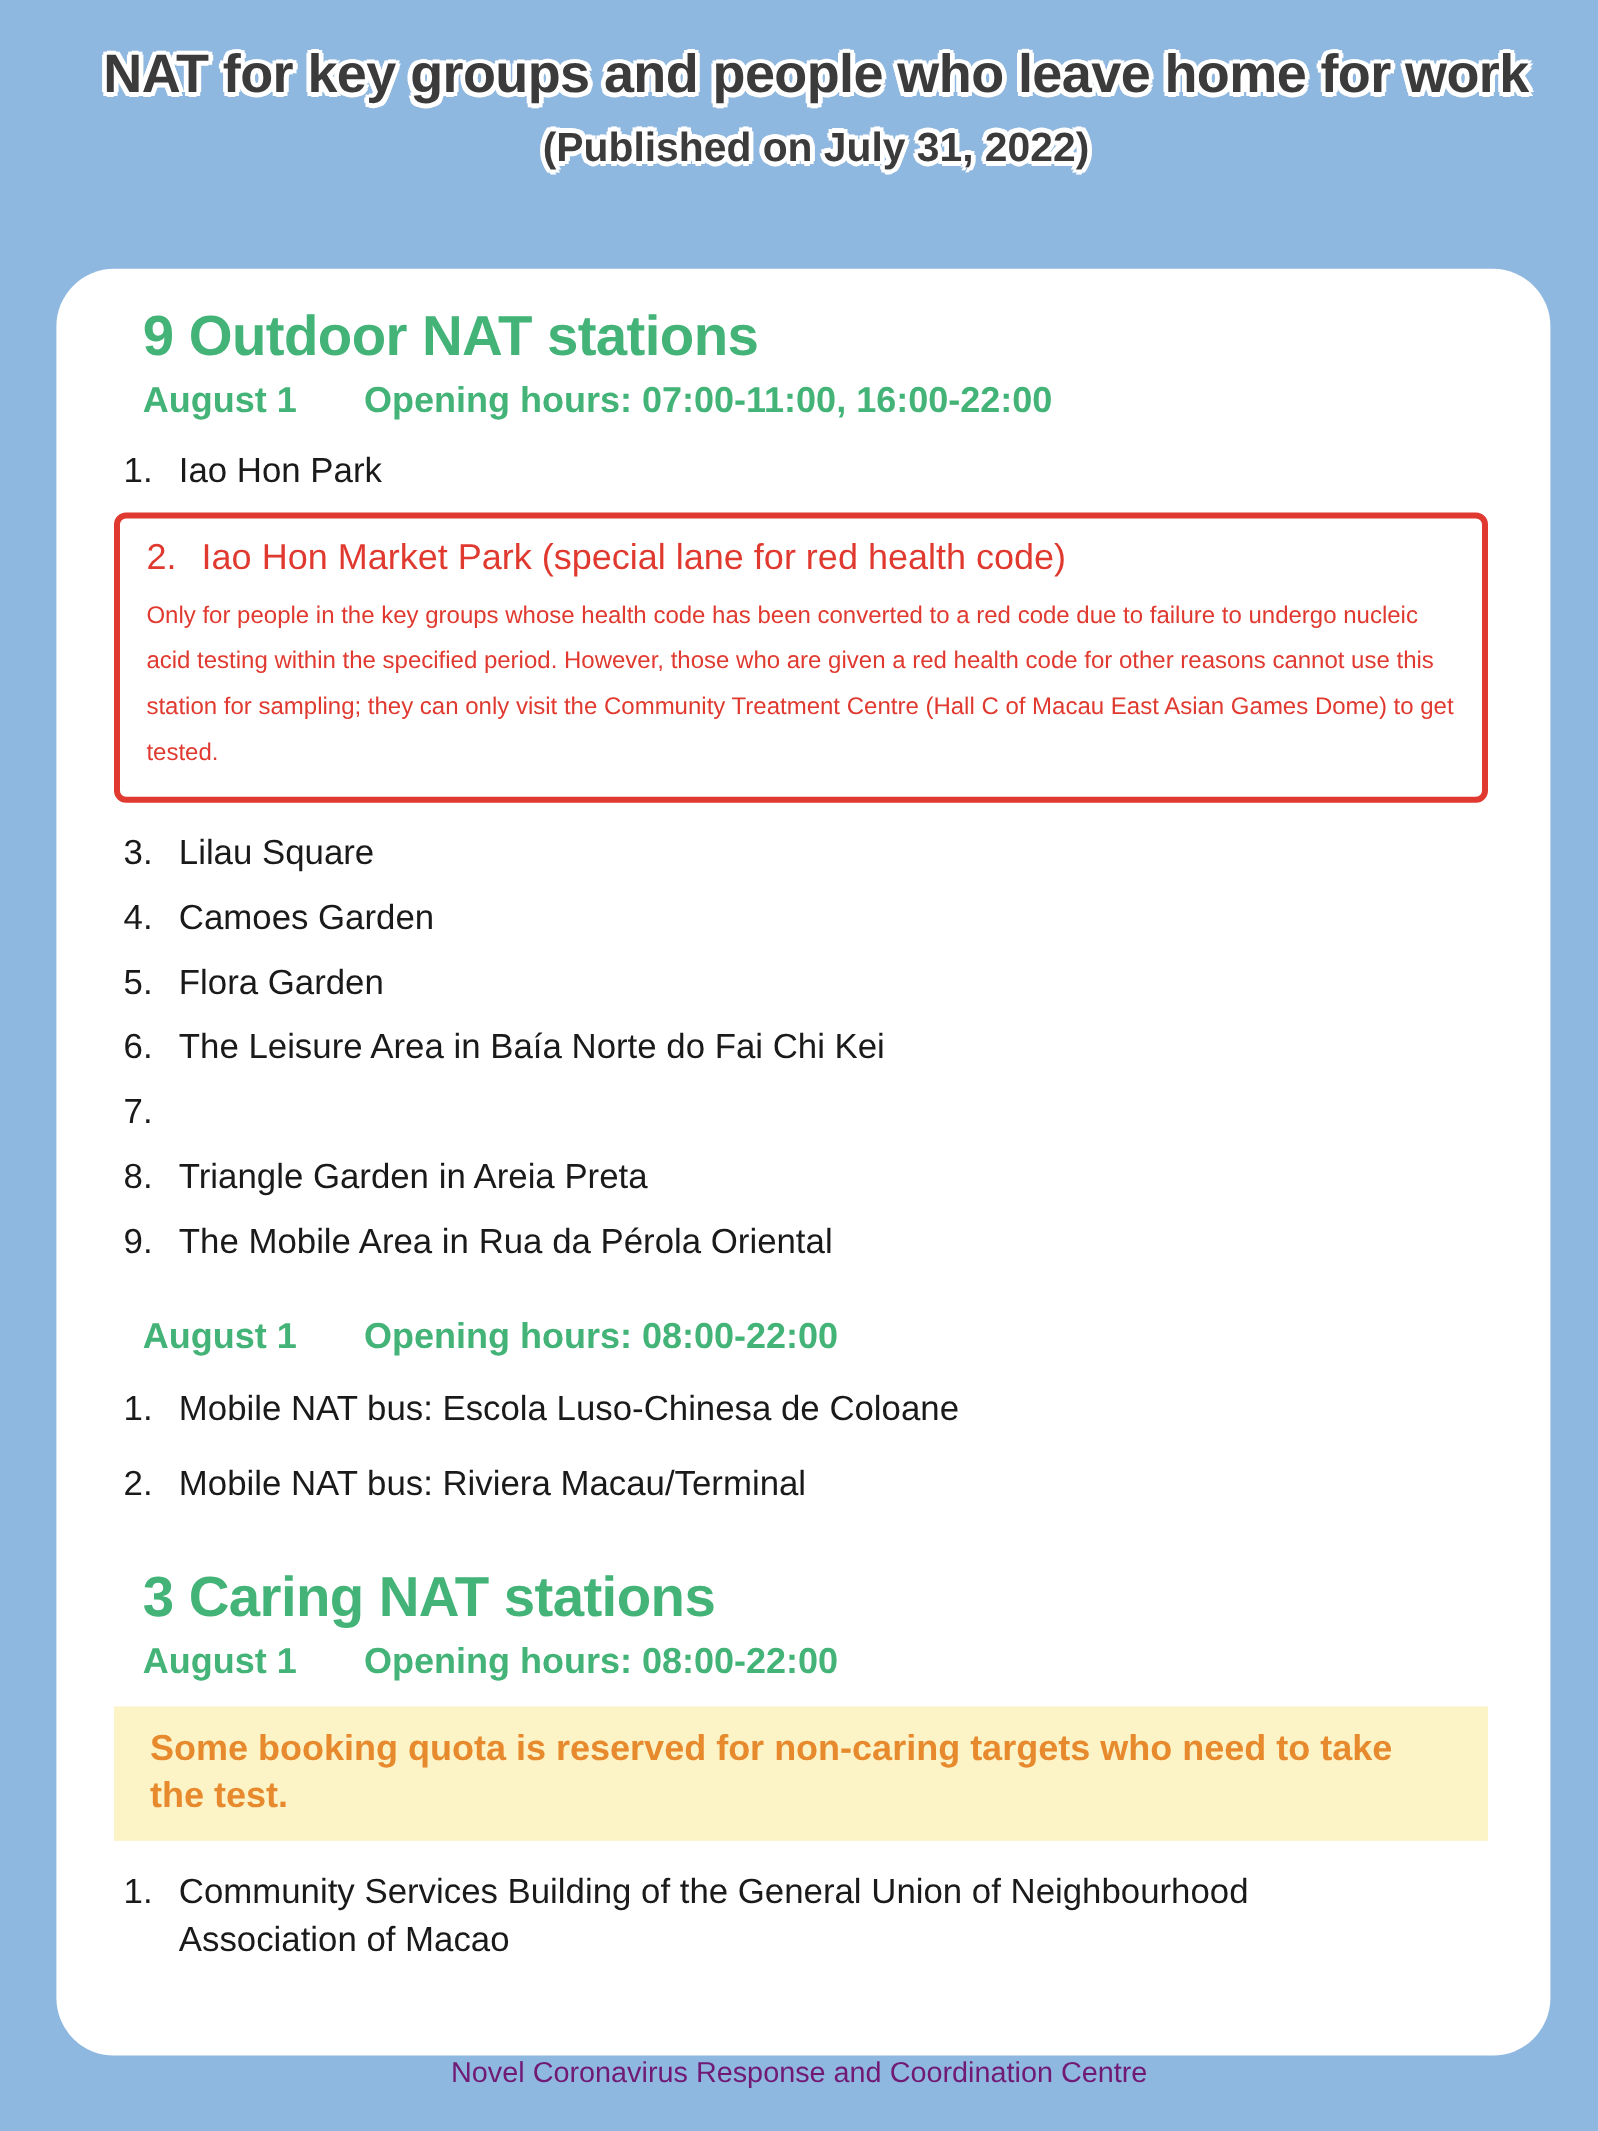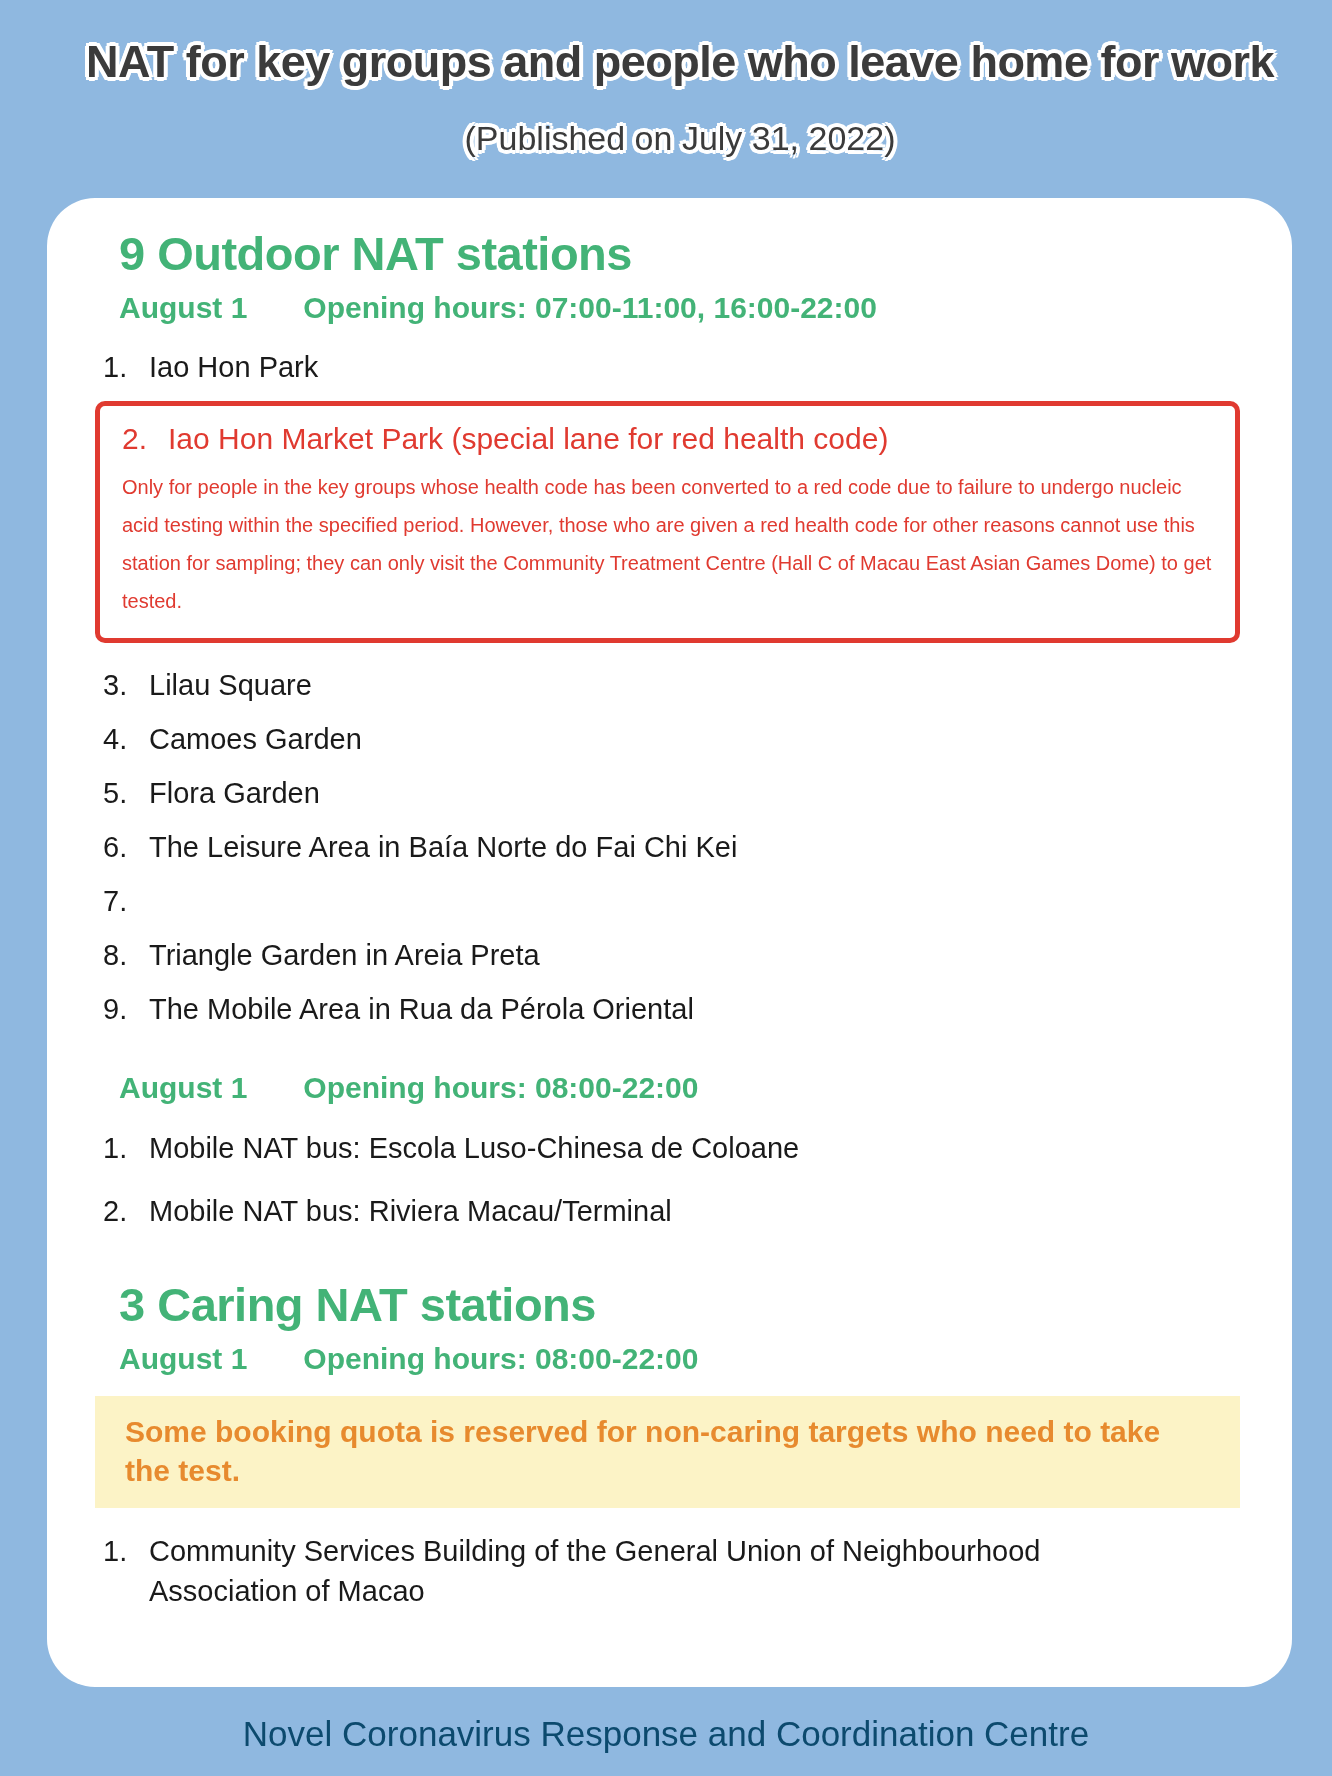--- a/index.html
+++ b/index.html
@@ -13,30 +13,30 @@
 
   
   .header { padding-top:36px; text-align:center;padding-left:28px; }
   .title-main {
     font-size:45px; font-weight:bold; color:#3B3B3B; letter-spacing:-0.5px;
     text-shadow:
       -3px -3px 0 #fff, 3px -3px 0 #fff, -3px 3px 0 #fff, 3px 3px 0 #fff,
       -4px 0 0 #fff, 4px 0 0 #fff, 0 -4px 0 #fff, 0 4px 0 #fff;
   }
   .title-sub {
-    margin-top:31px;
-    font-size:34px; font-weight:normal; color:#3B3B3B;
+    margin-top:16px;
+    font-size:34px; font-weight:bold; color:#3B3B3B;
     text-shadow:
       -3px -3px 0 #fff, 3px -3px 0 #fff, -3px 3px 0 #fff, 3px 3px 0 #fff,
       -4px 0 0 #fff, 4px 0 0 #fff, 0 -4px 0 #fff, 0 4px 0 #fff;
   }
 
   
   .card {
-    position:absolute; left:47px; top:198px;
+    position:absolute; left:47px; top:224px;
     width:1245px; height:1489px;
     background:#FFFFFF; border-radius:48px;
     padding:28px 52px 30px 56px;
     overflow:hidden;
   }
 
   .section-heading {
     color:#43B377; font-size:47px; font-weight:bold;
     margin-left:16px; letter-spacing:-0.5px;
   }
@@ -80,21 +80,21 @@
   }
 
   .section-mobile { margin-top:42px; }
   .section-caring { margin-top:46px; }
   .caring-list { margin-top:6px; }
   .caring-item-wide { max-width:920px; }
 
   
   .footer {
     position:absolute; left:0; top:1714px; width:1332px;
-    text-align:center; color:#0c4a6e; font-size:35px;
+    text-align:center; color:#701a75; font-size:24px;
   }
 </style>
 </head>
 <body>
 
 <div class="header">
   <div class="title-main">NAT for key groups and people who leave home for work</div>
   <div class="title-sub">(Published on July 31, 2022)</div>
 </div>
 

